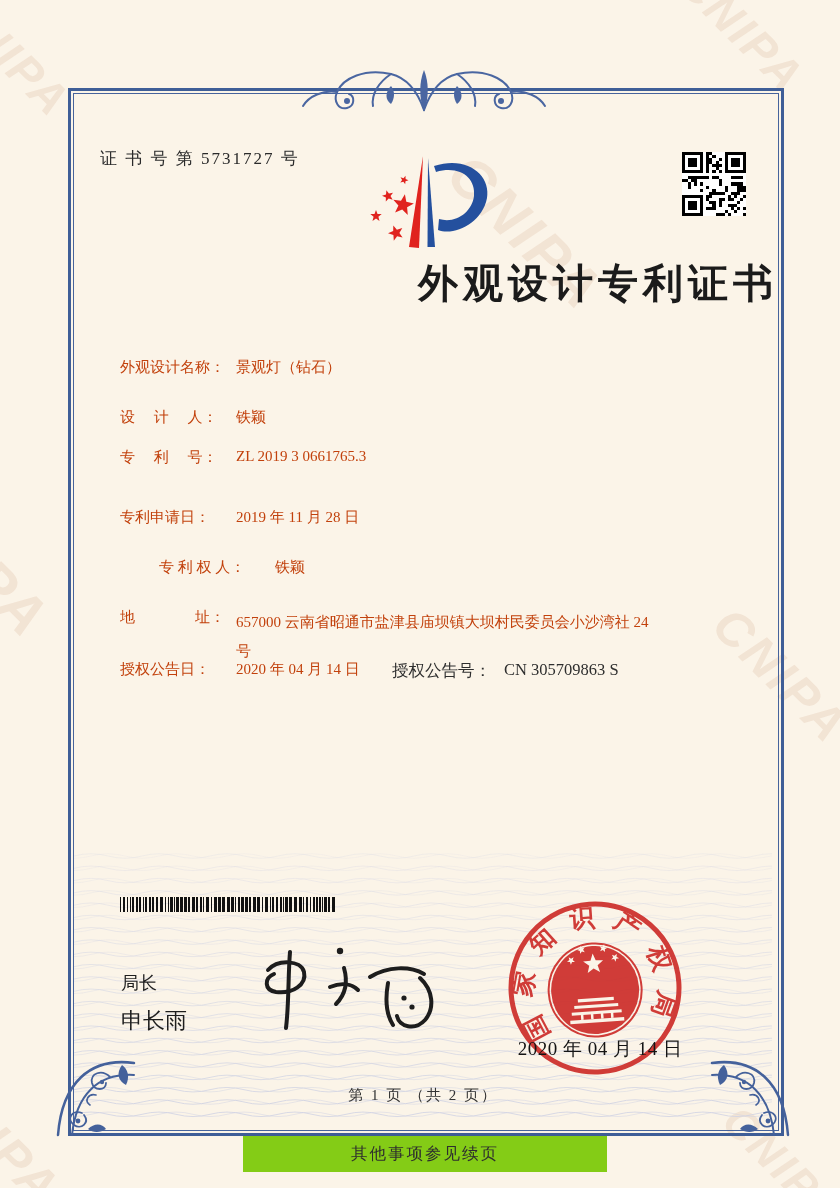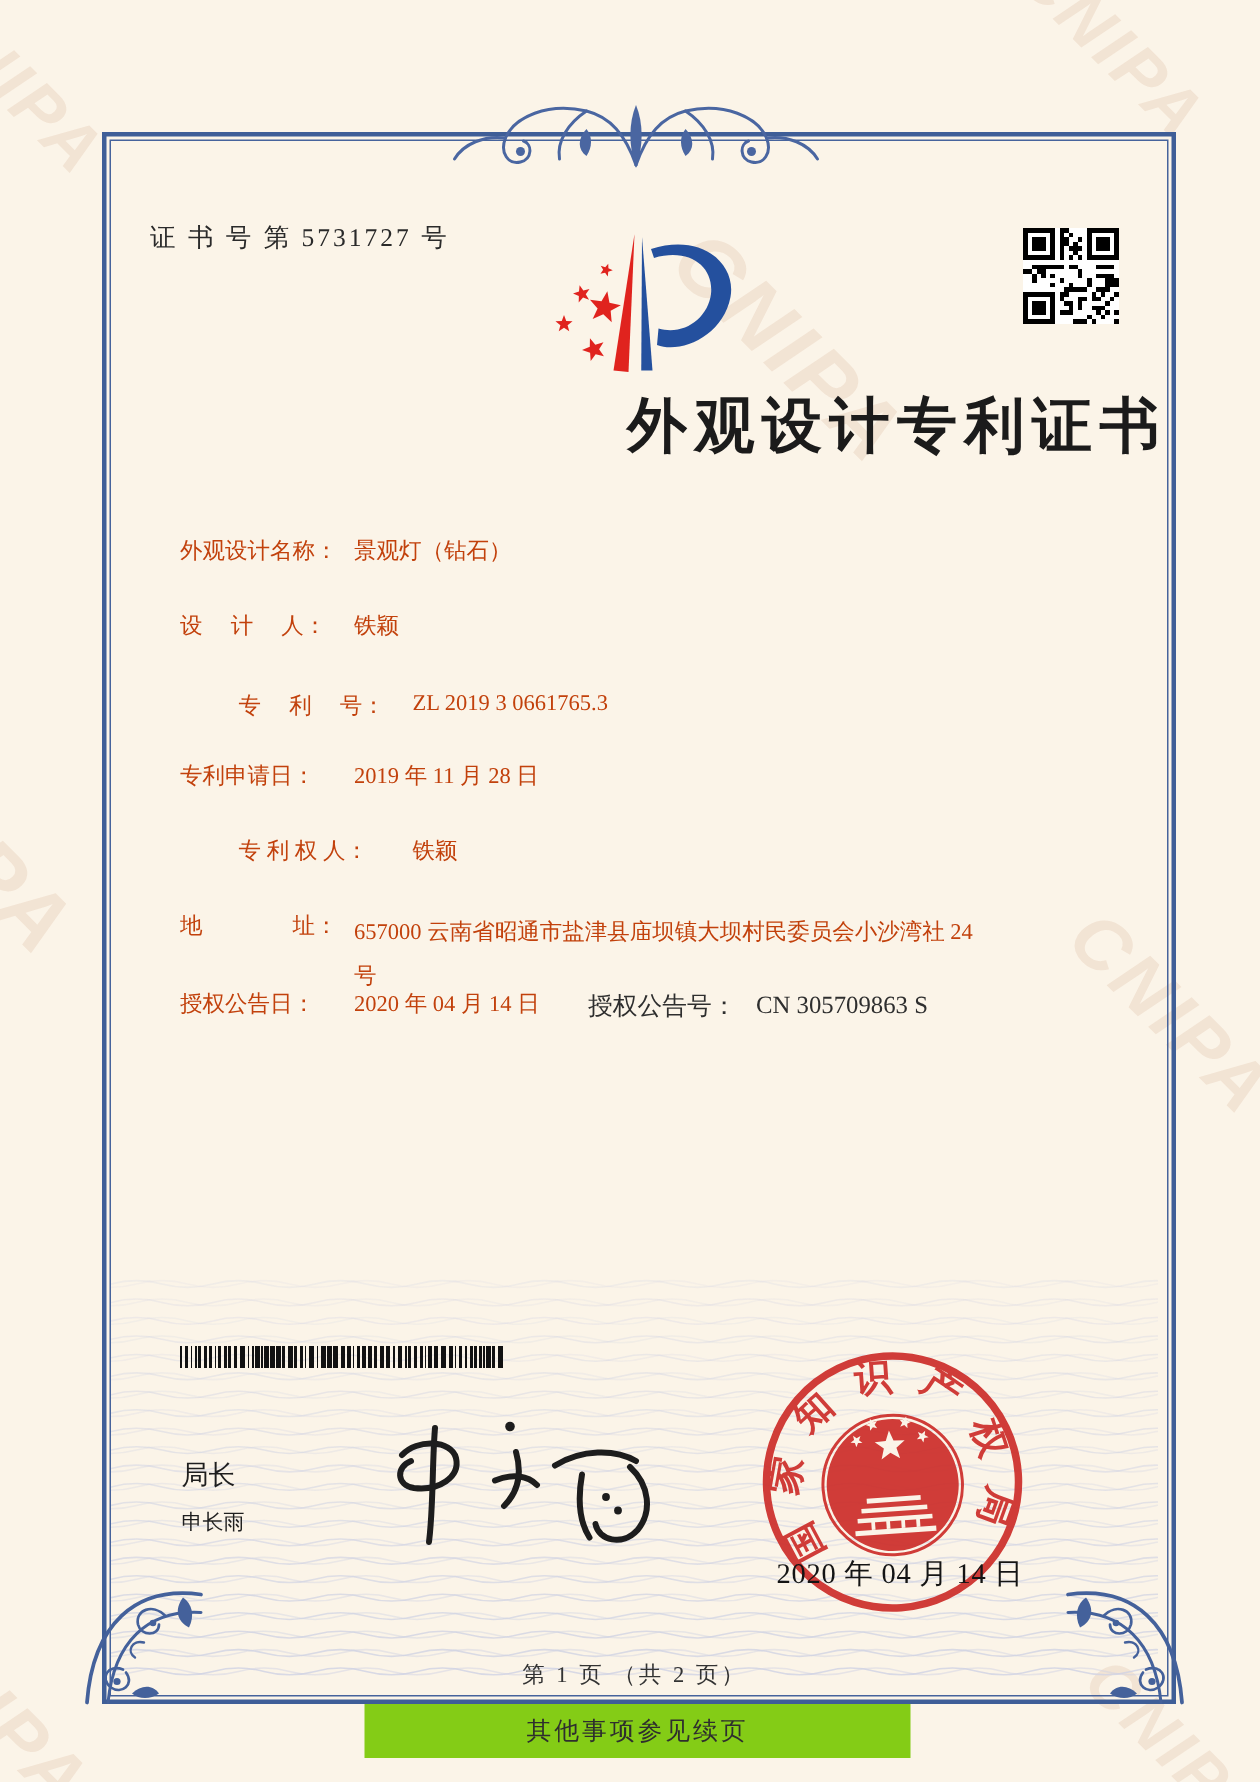--- a/index.html
+++ b/index.html
@@ -24,39 +24,39 @@
   .logo{position:absolute;left:342px;top:136px;width:160px;height:120px;}
   .qr{position:absolute;left:682px;top:152px;width:64px;height:64px;}
   .title{
     position:absolute;left:68px;top:256px;width:710px;text-align:right;
     font-size:40px;font-weight:bold;letter-spacing:5px;color:#1b1b1b;
   }
   
   .frow{position:absolute;left:120px;font-size:15px;color:#c2410c;}
   .flabel{display:inline-block;width:116px;vertical-align:top;white-space:nowrap;}
   .fvalue{display:inline-block;vertical-align:top;}
-  .r1{top:358px;} .r2{top:408px;} .r3{top:461px;margin-left:39px;} .r4{top:508px;}
+  .r1{top:358px;} .r2{top:408px;} .r3{top:448px;} .r4{top:508px;}
   .r5{top:558px;margin-left:39px;} .r6{top:608px;} .r7{top:660px;}
   .addr-val{width:428px;line-height:29px;}
   .frow-right{position:absolute;left:392px;font-size:16.5px;top:660px;color:#2e2e2e;}
   .frow-right .flabel{width:112px;}
   
   .paras{position:absolute;left:118px;top:696px;width:630px;font-size:16.5px;line-height:28.6px;text-align:justify;color:#2e2e2e;}
   .paras p{margin:0;text-indent:2em;}
   
   .barcode{position:absolute;left:120px;top:897px;width:218px;height:15px;}
   
   .sig-title{position:absolute;left:121px;top:971px;font-size:18px;font-family:"Liberation Sans",sans-serif;color:#1e1e1e;}
-  .sig-name{position:absolute;left:121px;top:1006px;font-size:14px;font-family:"Liberation Sans",sans-serif;color:#1e1e1e;}
+  .sig-name{position:absolute;left:121px;top:1006px;font-size:22px;font-family:"Liberation Sans",sans-serif;color:#1e1e1e;}
   .signature{position:absolute;left:252px;top:942px;width:190px;height:95px;}
   
   .seal{position:absolute;left:505px;top:898px;width:180px;height:180px;transform:rotate(-4deg);opacity:0.93;}
   .seal-date{position:absolute;left:505px;top:1036px;width:190px;text-align:center;font-size:19px;color:#141414;letter-spacing:0.5px;}
   
-  .page-num{position:absolute;left:68px;top:1086px;width:710px;text-align:center;font-size:15px;letter-spacing:2px;color:#333;margin-top:21px;}
+  .page-num{position:absolute;left:68px;top:1086px;width:710px;text-align:center;font-size:15px;letter-spacing:2px;color:#333;}
   .note-band{position:absolute;left:243px;top:1136px;width:364px;height:36px;background:#84cc16;}
   .note-text{position:absolute;left:0;top:7px;width:100%;text-align:center;font-size:16.5px;letter-spacing:2px;color:#2e2e2e;}
   
   .orn-top{position:absolute;left:295px;top:60px;width:258px;height:58px;}
   .orn-bl{position:absolute;left:50px;top:1055px;width:88px;height:86px;}
   .orn-br{position:absolute;left:708px;top:1055px;width:88px;height:86px;transform:scaleX(-1);}
 </style>
 </head>
 <body>
 

